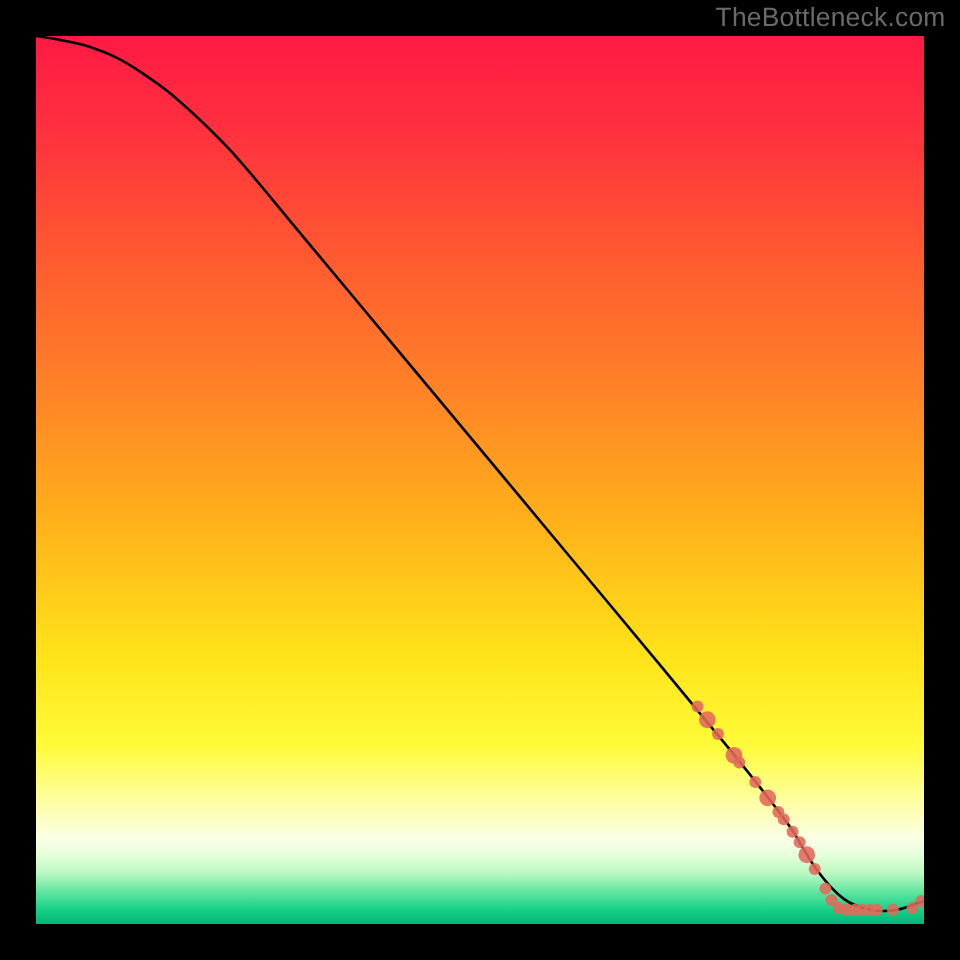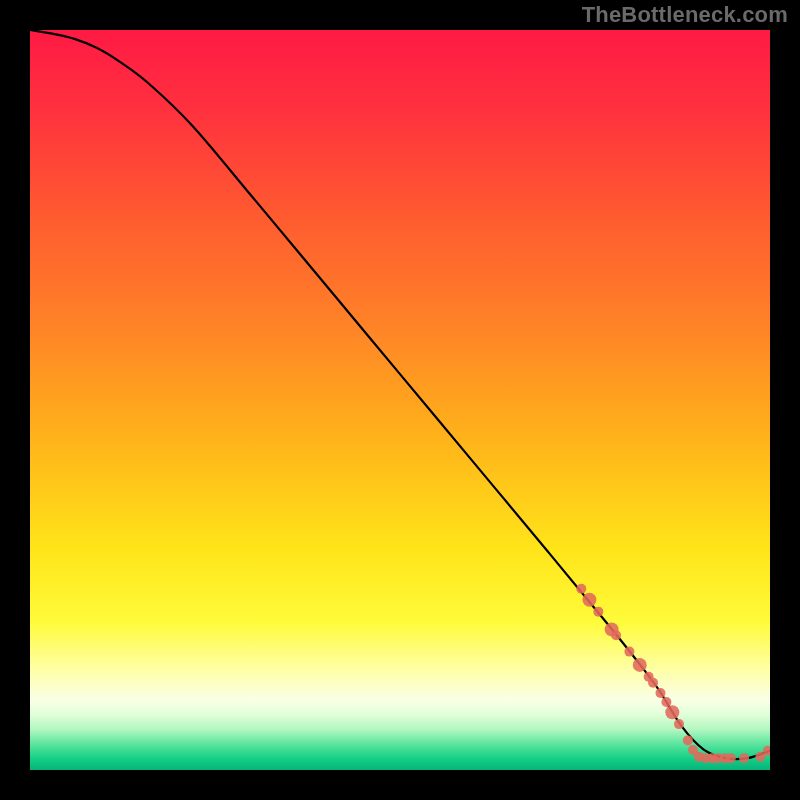--- a/index.html
+++ b/index.html
@@ -8,21 +8,20 @@
     width: 800px;
     height: 800px;
     background: #000;
     font-family: Arial, Helvetica, sans-serif;
     overflow: hidden;
   }
   .frame {
     position: relative;
     width: 800px;
     height: 800px;
-    font-weight: bold;
   }
   .watermark {
     position: absolute;
     top: 2px;
     right: 12px;
     color: #6a6a6a;
     font-size: 22px;
     letter-spacing: 0.2px;
     z-index: 5;
     user-select: none;

